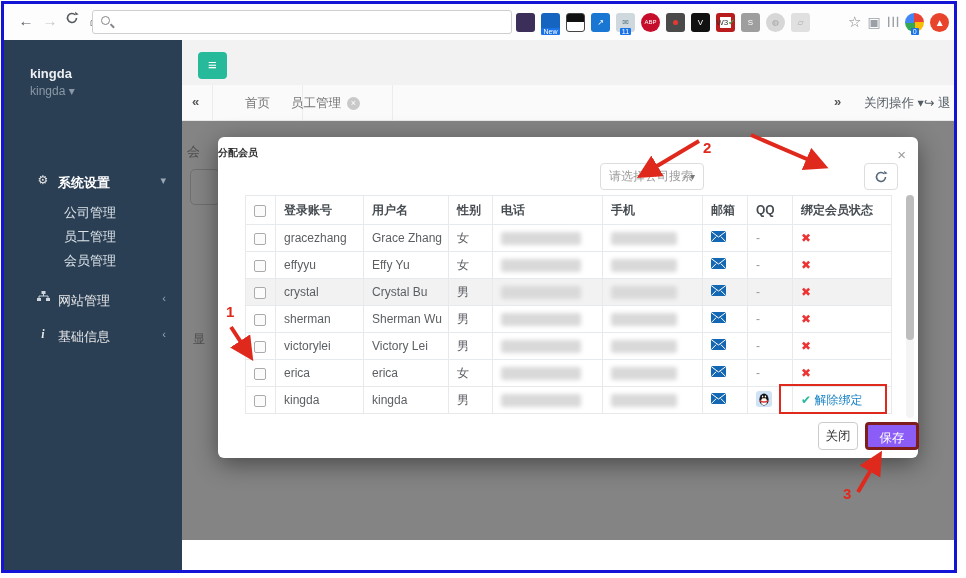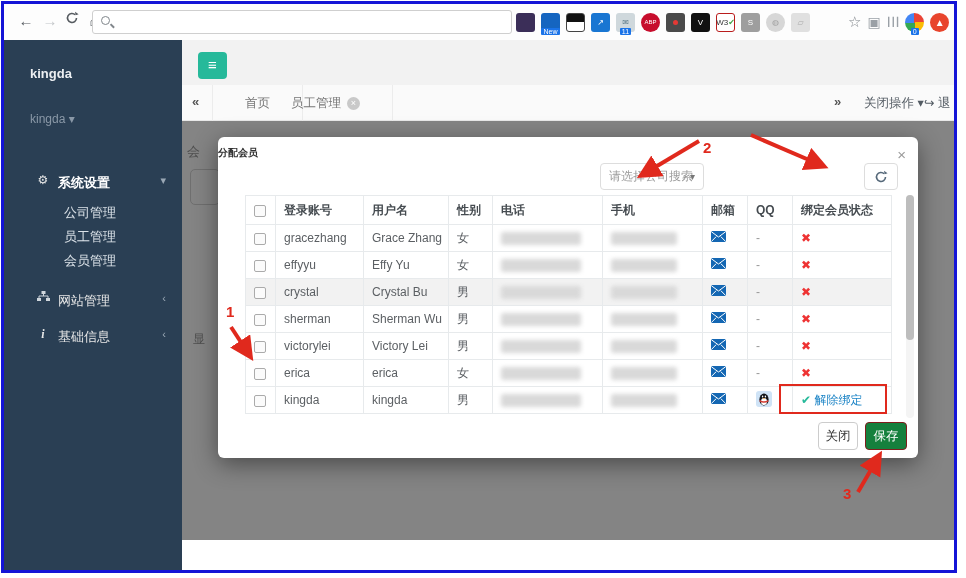--- a/index.html
+++ b/index.html
@@ -18,21 +18,21 @@
   .ext { width:19px; height:19px; border-radius:3px; display:flex; align-items:center; justify-content:center; font-size:8px; color:#fff; position:relative; cursor:pointer; flex:0 0 auto; }
   .badge { position:absolute; font-size:7px; background:#1a73e8; color:#fff; padding:0 2px; border-radius:1px; bottom:-3px; }
   .star-glyph { font-size:15px; color:#80868b; cursor:pointer; }
   .gray-ico { color:#9aa0a6; font-size:12px; cursor:pointer; }
   .pinwheel { background:conic-gradient(#ea4335 0 90deg,#fbbc04 90deg 180deg,#34a853 180deg 270deg,#4285f4 270deg 360deg); border-radius:50%; }
   .redcirc { background:#e8442c; border-radius:50%; color:#fff; font-size:10px; }
 
   
   .sidebar { position:absolute; left:4px; top:40px; width:178px; height:530px; background:#2a3f54; z-index:3; }
   .sb-name { position:absolute; left:26px; top:26px; color:#eceff2; font-size:13px; font-weight:bold; }
-  .sb-sub { position:absolute; left:26px; top:44px; color:#8a98a7; font-size:12px; cursor:pointer;margin-top:28px; }
+  .sb-sub { position:absolute; left:26px; top:44px; color:#8a98a7; font-size:12px; cursor:pointer; }
   .sb-item { position:absolute; left:0; width:178px; height:27px; color:#e7e7e7; font-size:13px; cursor:pointer; }
   .sb-item .ic { position:absolute; left:32px; top:5px; font-size:12px; width:14px; text-align:center; }
   .sb-item .lb { position:absolute; left:54px; top:6px; }
   .sb-item .cv { position:absolute; right:16px; top:6px; font-size:11px; color:#9aa8b5; }
   .sb-child { position:absolute; left:60px; color:#dbe2e8; font-size:13px; cursor:pointer; }
 
   
   .topbar { position:absolute; left:182px; top:40px; width:772px; height:45px; background:#f2f2f2; z-index:2; }
   .menu-toggle { position:absolute; left:16px; top:12px; width:29px; height:27px; background:#26b99a; border-radius:4px; color:#fff; font-size:15px; text-align:center; line-height:26px; cursor:pointer; }
   .tabstrip { position:absolute; left:182px; top:85px; width:772px; height:36px; background:#fafafa; border-bottom:1px solid #e8e8e8; z-index:2; }
@@ -70,21 +70,21 @@
   .blur-a { width:80px; } .blur-b { width:66px; }
   .dash { color:#999; }
   .nope { color:#e33; font-weight:bold; font-size:12px; }
   .ok { color:#26b99a; font-weight:bold; font-size:12px; }
   .unbind { color:#1c84c6; font-size:12px; text-decoration:none; cursor:pointer; }
   .mailico, .qqico { display:inline-block; vertical-align:middle; cursor:pointer; }
   .tbl-scroll { position:absolute; right:4px; top:58px; width:8px; height:223px; background:#f4f4f4; border-radius:4px; }
   .tbl-thumb { position:absolute; left:0; top:0; width:8px; height:145px; background:#bdbdbd; border-radius:4px; cursor:pointer; }
   .modal-footer-btn { position:absolute; top:285px; height:28px; border-radius:4px; font-size:12.5px; line-height:26px; text-align:center; cursor:pointer; }
   .btn-close { left:600px; width:40px; background:#fff; border:1px solid #ccc; color:#333; }
-  .btn-save { left:647px; width:42px; background:#15803d; border:1px solid #7f1d1d; color:#fff; }
+  .btn-save { left:647px; width:54px; background:#8b5cf6; border:3px solid #7f1d1d; color:#fff; }
 
   
   .anno-svg { position:absolute; left:0; top:0; z-index:50; pointer-events:none; }
   .anno-digit { position:absolute; color:#e0291d; font-size:15px; font-weight:bold; z-index:50; }
   .anno-rect { position:absolute; left:779px; top:384px; width:108px; height:30px; border:2px solid #e0291d; z-index:50; pointer-events:none; }
 </style>
 </head>
 <body>
 
 <div class="screen">
@@ -112,21 +112,21 @@
       <span class="ext" style="background:#cfd8dc;color:#607d8b">✉<span class="badge">11</span></span>
       <span class="ext redcirc" style="background:#c70d2c;font-size:6px">
           <span>ABP</span>
         </span>
       <span class="ext" style="background:#4a4a4a">
           <span style="width:5px;height:5px;background:#e53935;border-radius:50%"></span>
         </span>
       <span class="ext" style="background:#111">
           <span>V</span>
         </span>
-      <span class="ext" style="background:#fff;border:1px solid #b91c1c;color:#333">
+      <span class="ext" style="background:#fff;border:4px solid #b91c1c;color:#333">
           <span>W3</span>
           <span style="color:#43a047">✔</span>
         </span>
       <span class="ext" style="background:#9e9e9e">
           <span>S</span>
         </span>
       <span class="ext" style="background:#d7d7d7;color:#9e9e9e;border-radius:50%">◍</span>
       <span class="ext" style="background:#e0e0e0;color:#aaa">▱</span>
       <span style="width:26px"></span>
       <span class="star-glyph">☆</span>

